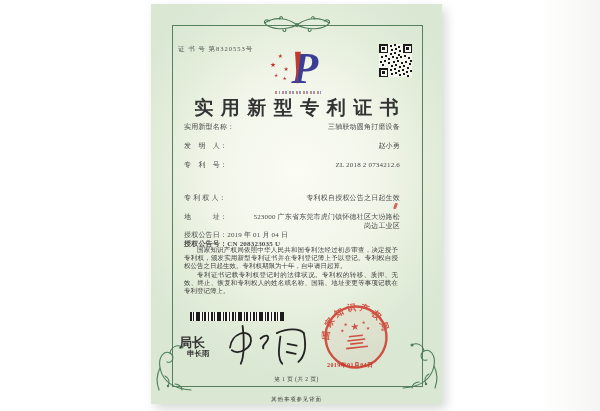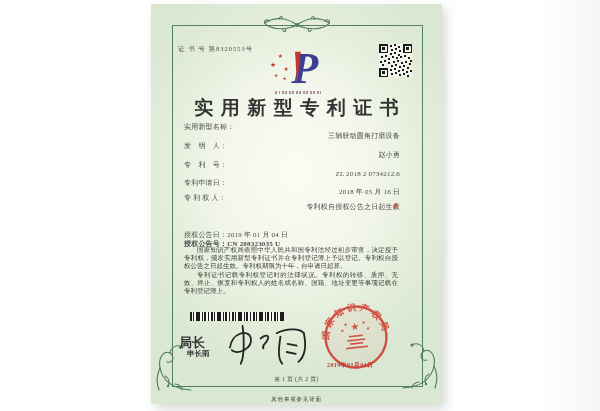--- a/index.html
+++ b/index.html
@@ -14,21 +14,21 @@
   .orn-top{position:absolute;left:106px;top:8px;width:80px;height:26px;}
   .orn-bl{position:absolute;left:2px;top:336px;width:40px;height:52px;}
   .orn-br{position:absolute;left:250px;top:334px;width:40px;height:52px;transform:scaleX(-1);}
   .certno{position:absolute;left:27px;top:41px;font-size:6.5px;letter-spacing:1px;color:#4f4f4f;white-space:pre;}
   .logo{position:absolute;left:112px;top:40px;width:68px;height:48px;}
   .logo-smudge{position:absolute;left:124px;top:87px;width:46px;height:3px;opacity:.55;
          background:repeating-linear-gradient(90deg,#8c3a3a 0 2px,transparent 2px 3.5px,#474a8a 3.5px 5px,transparent 5px 7px);}
   .qr{position:absolute;left:228px;top:40px;width:33px;height:33px;}
   .title{position:absolute;left:0;top:91px;width:100%;text-align:center;font-size:19px;font-weight:700;
          letter-spacing:7.5px;text-indent:7.5px;color:#333;}
-  .frow{position:absolute;left:33px;width:216px;font-size:7px;color:#4a4a4a;display:flex;letter-spacing:.2px;line-height:1.35;flex-direction:column;}
+  .frow{position:absolute;left:33px;width:216px;font-size:7px;color:#4a4a4a;display:flex;letter-spacing:.2px;line-height:1.35;}
   .flabel{flex:none;width:67px;white-space:pre;}
   .fval{flex:1;text-align:right;}
   .f-name{top:119px}.f-inv{top:138px}.f-pat{top:157px}.f-fil{top:175px}.f-own{top:190px}
   .f-addr{top:209px}
   .f-grant{top:227px;display:block;}
   .gpair{display:inline-block;width:125px;white-space:pre;}
   .gpair2{display:inline-block;white-space:pre;font-weight:bold;}
   .stray-mark{position:absolute;left:243px;top:199px;width:3px;height:6px;background:#c4473a;transform:skewX(-18deg);border-radius:1px;opacity:.8;}
   .bodytxt{position:absolute;left:33px;top:242px;width:214px;font-size:6.5px;line-height:8px;
          color:#3f3f3f;text-align:justify;}
@@ -164,27 +164,27 @@
       <span class="fval">三轴联动圆角打磨设备</span>
     </div>
     <div class="frow f-inv">
       <span class="flabel">发　明　人：</span>
       <span class="fval">赵小勇</span>
     </div>
     <div class="frow f-pat">
       <span class="flabel">专　利　号：</span>
       <span class="fval">ZL 2018 2 0734212.6</span>
     </div>
-    <div class="frow f-fil">
-      <span class="flabel">专利申请日：</span>
-      <span class="fval">2018 年 05 月 16 日</span>
-    </div>
     <div class="frow f-own">
       <span class="flabel">专 利 权 人：</span>
       <span class="fval">专利权自授权公告之日起生效</span>
+    </div>
+    <div class="frow f-addr">
+      <span class="flabel">地　　　址：</span>
+      <span class="fval">523000 广东省东莞市虎门镇怀德社区大坋路松岗边工业区</span>
     </div>
     <div class="frow f-grant">
       <span class="gpair"><span>授权公告日：</span><span>2019 年 01 月 04 日</span></span><span class="gpair2"><span>授权公告号：</span><span>CN 208323035 U</span></span>
     </div>
 
     <div class="stray-mark"></div>
 
     <div class="bodytxt">
       <p>国家知识产权局依照中华人民共和国专利法经过初步审查，决定授予专利权，颁发实用新型专利证书并在专利登记簿上予以登记。专利权自授权公告之日起生效。专利权期限为十年，自申请日起算。</p>
       <p>专利证书记载专利权登记时的法律状况。专利权的转移、质押、无效、终止、恢复和专利权人的姓名或名称、国籍、地址变更等事项记载在专利登记簿上。</p>

